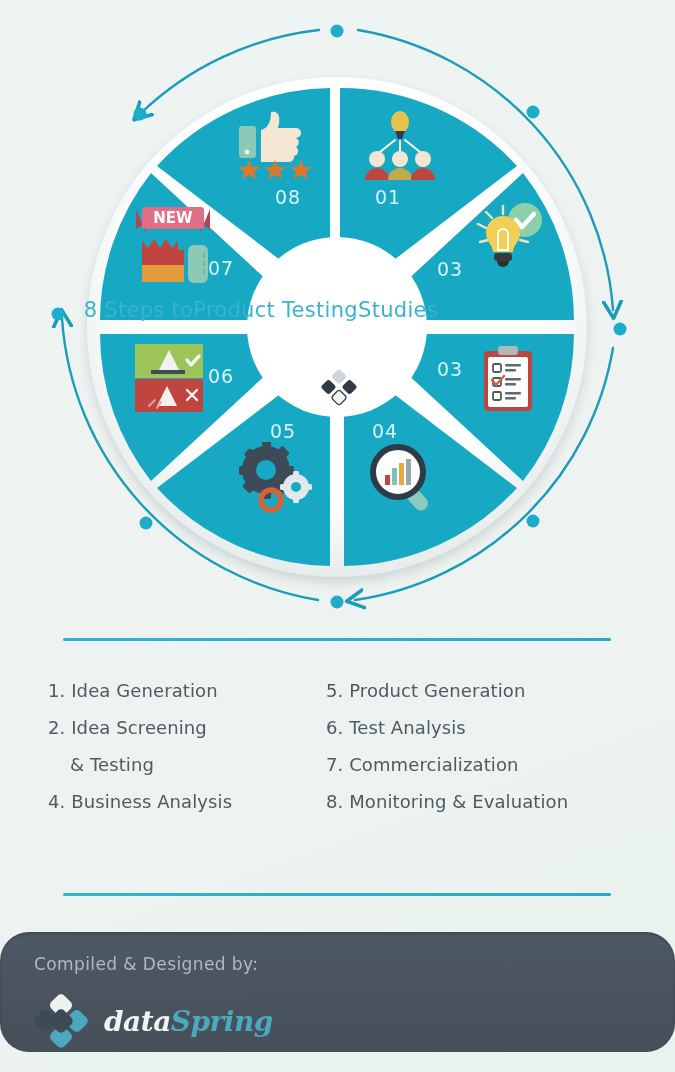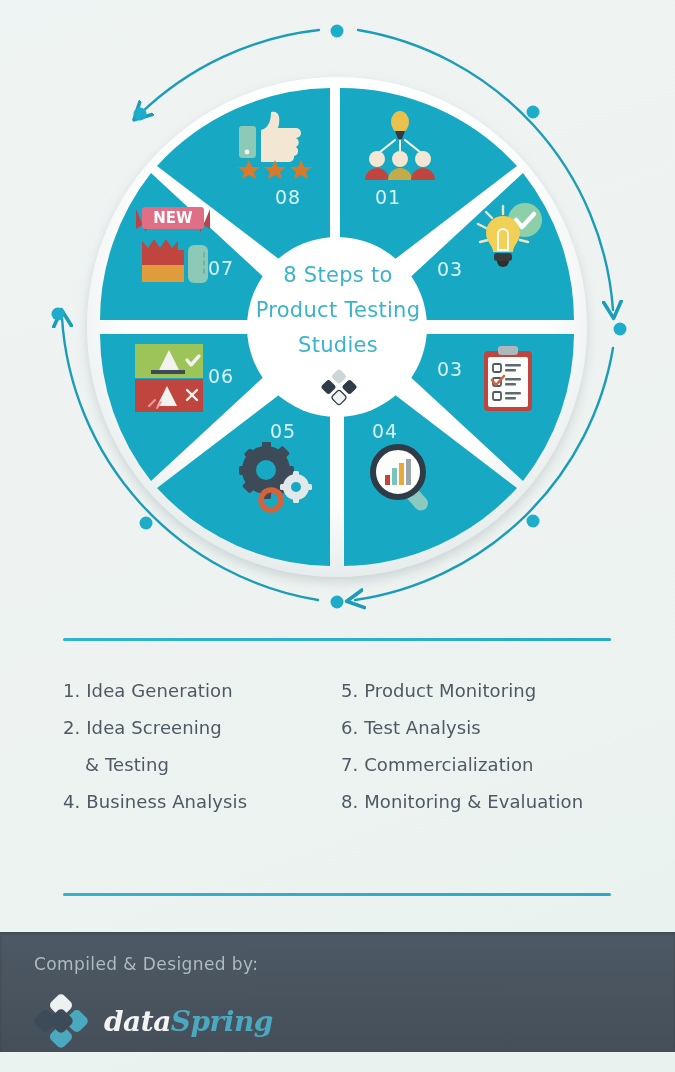--- a/index.html
+++ b/index.html
@@ -11,53 +11,53 @@
   }
   #infographic{position:relative;width:675px;height:1072px;
     background:linear-gradient(160deg,#eef4f3 0%,#eef3f1 45%,#e9f2ef 100%);}
 
   
   .wheel-area{position:absolute;left:0;top:0;width:675px;height:620px;}
   .wheel-svg{position:absolute;left:0;top:0;}
 
   .center-title{
     position:absolute;left:238px;top:250px;width:200px;height:120px;
-    display:flex;flex-direction:column;align-items:center;justify-content:center;
+    display:flex;flex-direction:row;align-items:center;justify-content:flex-end;
     text-align:center;pointer-events:none;
   }
   .center-title .line{
     color:#3ab3cc;font-size:21px;line-height:35px;letter-spacing:.3px;
     font-family:"DejaVu Sans",sans-serif;font-weight:400;white-space:nowrap;
   }
   .center-logo{position:absolute;left:318px;top:366px;width:42px;height:42px;}
 
   .seg-num{
     position:absolute;color:#d9f3f8;font-size:19px;letter-spacing:1px;
     font-family:"DejaVu Sans",sans-serif;pointer-events:none;
   }
   .seg-icon{position:absolute;pointer-events:none;}
 
   
   .rule{position:absolute;left:63px;width:548px;height:3px;
         background:linear-gradient(90deg,#2fb4d2,#29a9c8);border-radius:2px;}
   .rule.top{top:638px;}
   .rule.bottom{top:893px;}
 
-  .list-wrap{position:absolute;left:63px;top:672px;width:560px;display:flex;}
+  .list-wrap{position:absolute;left:48px;top:672px;width:560px;display:flex;}
   .col{width:278px;}
   .li{
     color:#4e5a63;font-size:18px;line-height:37px;
     font-family:"DejaVu Sans",sans-serif;letter-spacing:.1px;white-space:nowrap;
   }
   .li .cont{padding-left:22px;}
 
   
   .footer{position:absolute;left:0;top:932px;width:675px;height:120px;
           background:linear-gradient(180deg,#4d5964 0%,#454f5a 100%);
-          box-shadow:inset 0 2px 3px rgba(0,0,0,.18);}
+          box-shadow:inset 0 2px 3px rgba(0,0,0,.18);border-radius:29px;}
   .footer-label{position:absolute;left:34px;top:22px;color:#aebac3;font-size:17px;
                 font-family:"DejaVu Sans",sans-serif;letter-spacing:.4px;}
   .brand{position:absolute;left:30px;top:58px;display:flex;align-items:center;}
   .brand-logo{width:62px;height:62px;margin-right:12px;}
   .brand-text{font-size:28px;font-style:italic;font-weight:bold;
               font-family:"DejaVu Serif",serif;letter-spacing:-.5px;}
   .brand-text .a{color:#f2f4f4;}
   .brand-text .b{color:#4aa8bf;}
 </style>
 </head>
@@ -309,21 +309,21 @@
       </div>
       <div class="li">
         <span>4.</span>
         <span>Business Analysis</span>
       </div>
     </div>
 
     <div class="col">
       <div class="li">
         <span>5.</span>
-        <span>Product Monitoring</span>
+        <span>Product Generation</span>
       </div>
       <div class="li">
         <span>6.</span>
         <span>Test Analysis</span>
       </div>
       <div class="li">
         <span>7.</span>
         <span>Commercialization</span>
       </div>
       <div class="li">

